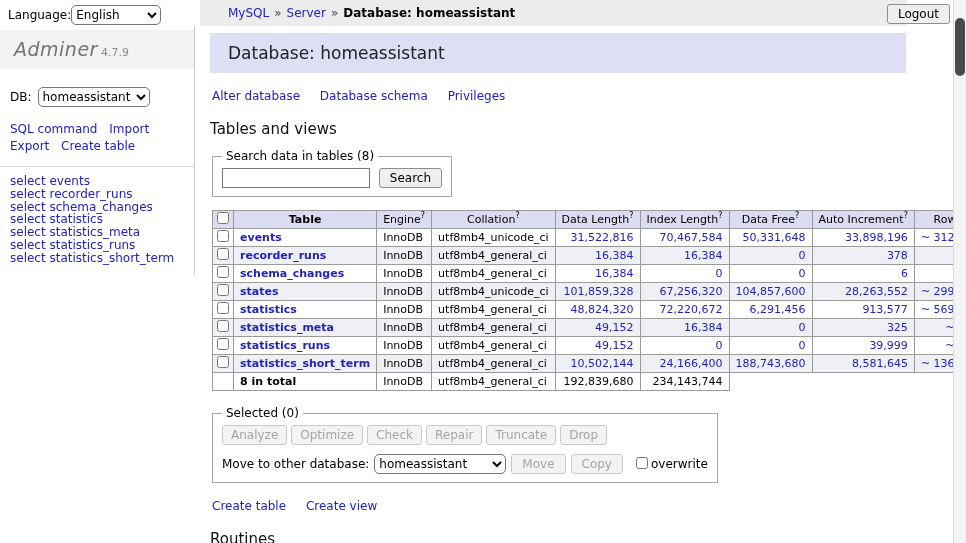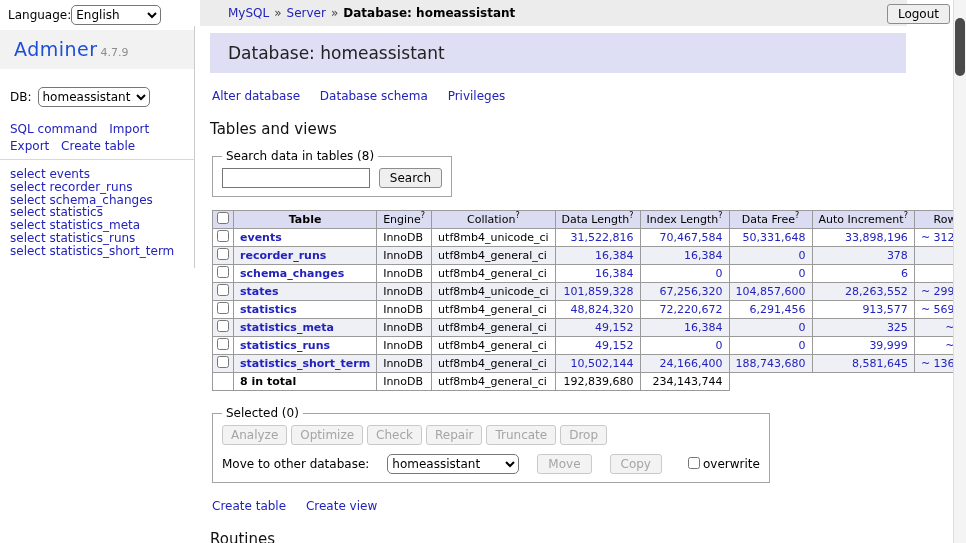--- a/index.html
+++ b/index.html
@@ -30,27 +30,27 @@
   button {
     font-family:inherit; font-size:12px; color:#000;
     background:#efefef; border:1px solid #8d8d8d; border-radius:3px;
     padding:2px 10px; line-height:14px;
   }
   button:disabled { color:#a5a5a5; border-color:#c9c9c9; background:#f3f3f3; }
 
   
   #sidebar { position:absolute; left:0; top:26px; width:195px; border-right:1px solid #ccc; padding-bottom:6px; background:#fff; }
   #app-header { background:#f2f2f2; margin-top:4px; padding:8px 14px 9px; }
-  #app-name { font-size:19px; color:#1d4ed8; letter-spacing:0.5px; }
+  #app-name { font-size:19px; font-style:italic; color:#737373; letter-spacing:0.5px; }
   #app-version { font-size:11px; color:#8d8d8d; margin-left:3px; }
   #db-row { margin:18px 10px 0 10px; display:flex; align-items:center; gap:6px; }
   #db-select { width:112px; }
   #side-links { margin:14px 10px 0 10px; width:152px; line-height:17px; }
   #side-links a { margin-right:8px; }
-  #table-links { margin-top:4px; border-top:1px solid #d8d8d8; padding:8px 0 4px 10px; }
+  #table-links { margin-top:11px; border-top:1px solid #d8d8d8; padding:8px 0 4px 10px; }
   #table-links a { display:block; font-size:12px; line-height:12.8px; white-space:nowrap; }
 
   
   #content { position:absolute; left:210px; top:26px; width:696px; }
   h2 {
     margin:7px 0 0; background:#dedef5; color:#222;
     font-size:17px; font-weight:normal; padding:10px 0 10px 18px;
   }
   .links-row { margin:16px 0 0 2px; }
   .links-row a { margin-right:16px; }
@@ -77,21 +77,21 @@
   #tables-table th.name { text-align:left; }
   #tables-table th.name a { font-weight:bold; }
   #tables-table td.num { text-align:right; min-width:60px; }
   #tables-table tbody tr:nth-child(even) td,
   #tables-table tbody tr:nth-child(even) th { background:#efeff6; }
   #tables-table .total-label { font-weight:bold; }
 
   
   #selected-fieldset { margin-top:15px; }
   #selected-buttons button { margin-right:4px; padding:2px 8px; }
-  #move-row { margin-top:9px; display:flex; align-items:center; gap:18px; }
+  #move-row { margin-top:9px; display:flex; align-items:center; gap:5px; }
   #move-select { width:132px; }
   #move-row label { display:flex; align-items:flex-start; gap:3px;padding-left:8px; }
   #move-row input[type=checkbox] { margin:0; width:12px; height:12px; }
 
   
   #scrollbar { position:absolute; right:0; top:0; width:13px; height:543px; background:#f4f4f4; border-left:1px solid #ddd; }
   #scrollbar .thumb { position:absolute; left:1px; top:18px; width:10px; height:58px; background:#4a4a4a; border-radius:5px; }
 </style>
 </head>
 <body>

